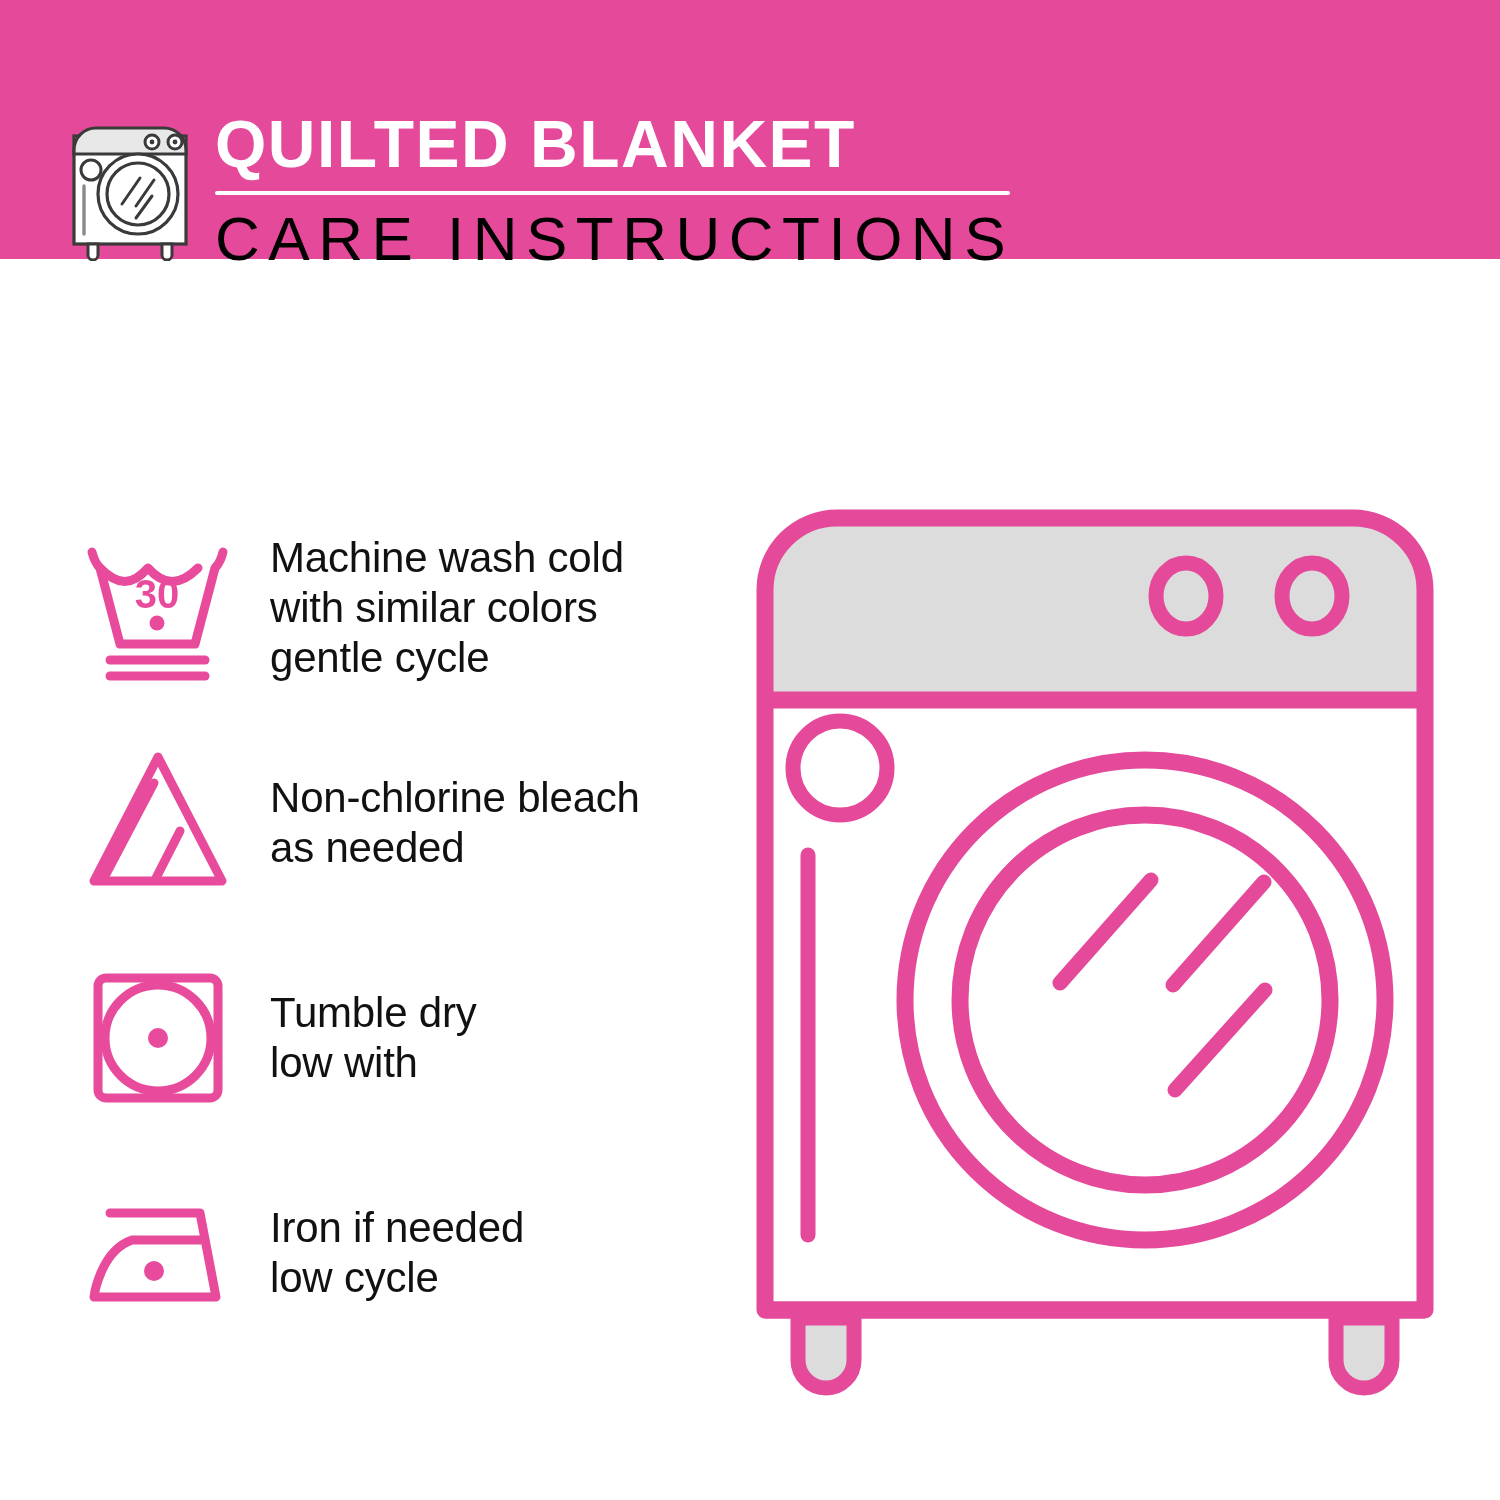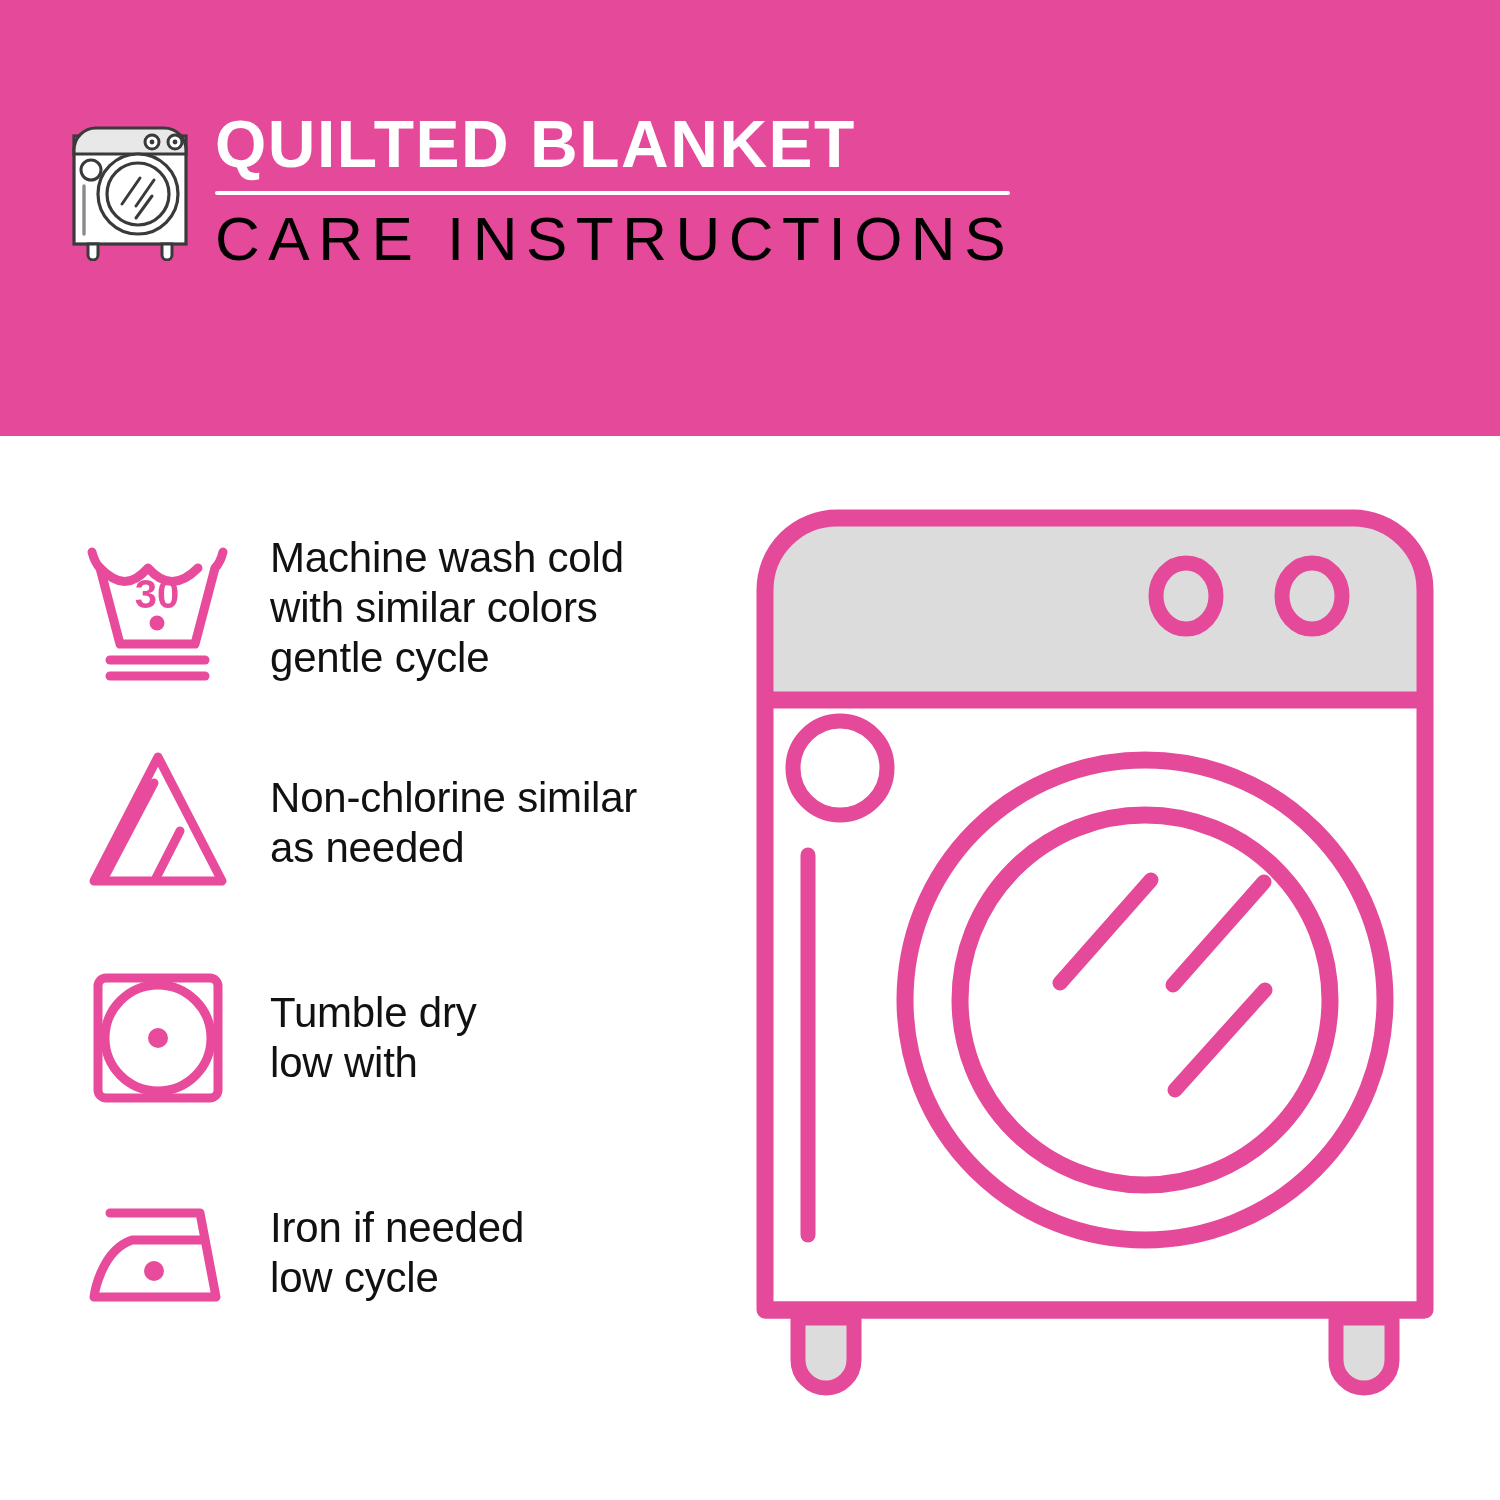--- a/index.html
+++ b/index.html
@@ -15,21 +15,21 @@
     font-family: "Liberation Sans", sans-serif;
     -webkit-font-smoothing: antialiased;
   }
 
   
   .header-band {
     position: absolute;
     left: 0;
     top: 0;
     width: 1500px;
-    height: 436px;
+    height: 259px;
     background: #e5499a;
   }
   .header-logo {
     position: absolute;
     left: 62px;
     top: 106px;
     width: 140px;
     height: 155px;
   }
   .header-text-block {
@@ -172,21 +172,21 @@
   <div class="care-row">
     <div class="care-icon">
       <svg viewBox="0 0 175 175" width="175" height="175" aria-hidden="true">
         <g fill="none" stroke="#e84b9c" stroke-width="9" stroke-linecap="round" stroke-linejoin="round">
           <path d="M88 22 L152 146 H24 Z"></path>
           <line x1="84" y1="48" x2="34" y2="143"></line>
           <line x1="110" y1="96" x2="86" y2="143"></line>
         </g>
       </svg>
     </div>
-    <div class="care-label">Non-chlorine similar
+    <div class="care-label">Non-chlorine bleach
 as needed</div>
   </div>
 
   <div class="care-row">
     <div class="care-icon">
       <svg viewBox="0 0 175 175" width="175" height="175" aria-hidden="true">
         <g fill="none" stroke="#e84b9c" stroke-width="9" stroke-linejoin="round">
           <rect x="28" y="28" width="120" height="120" rx="8"></rect>
           <circle cx="88" cy="88" r="53"></circle>
         </g>

